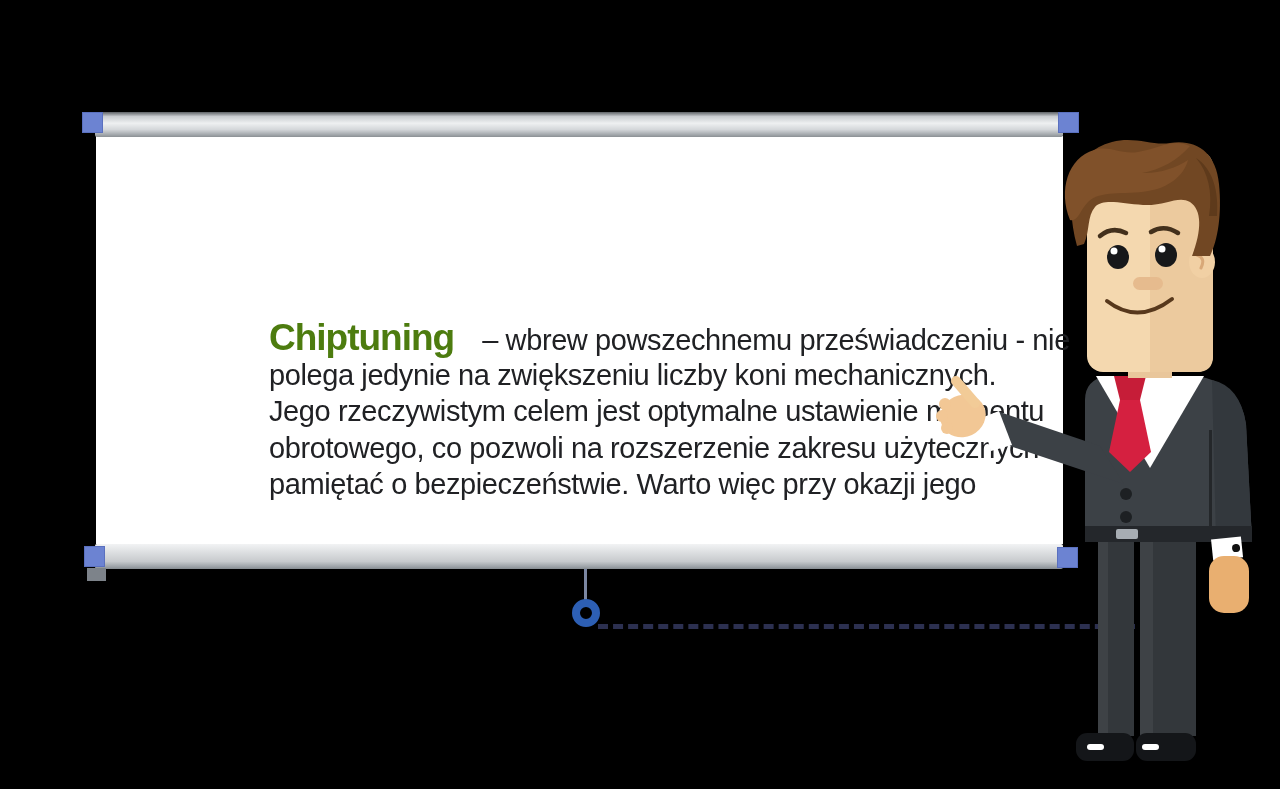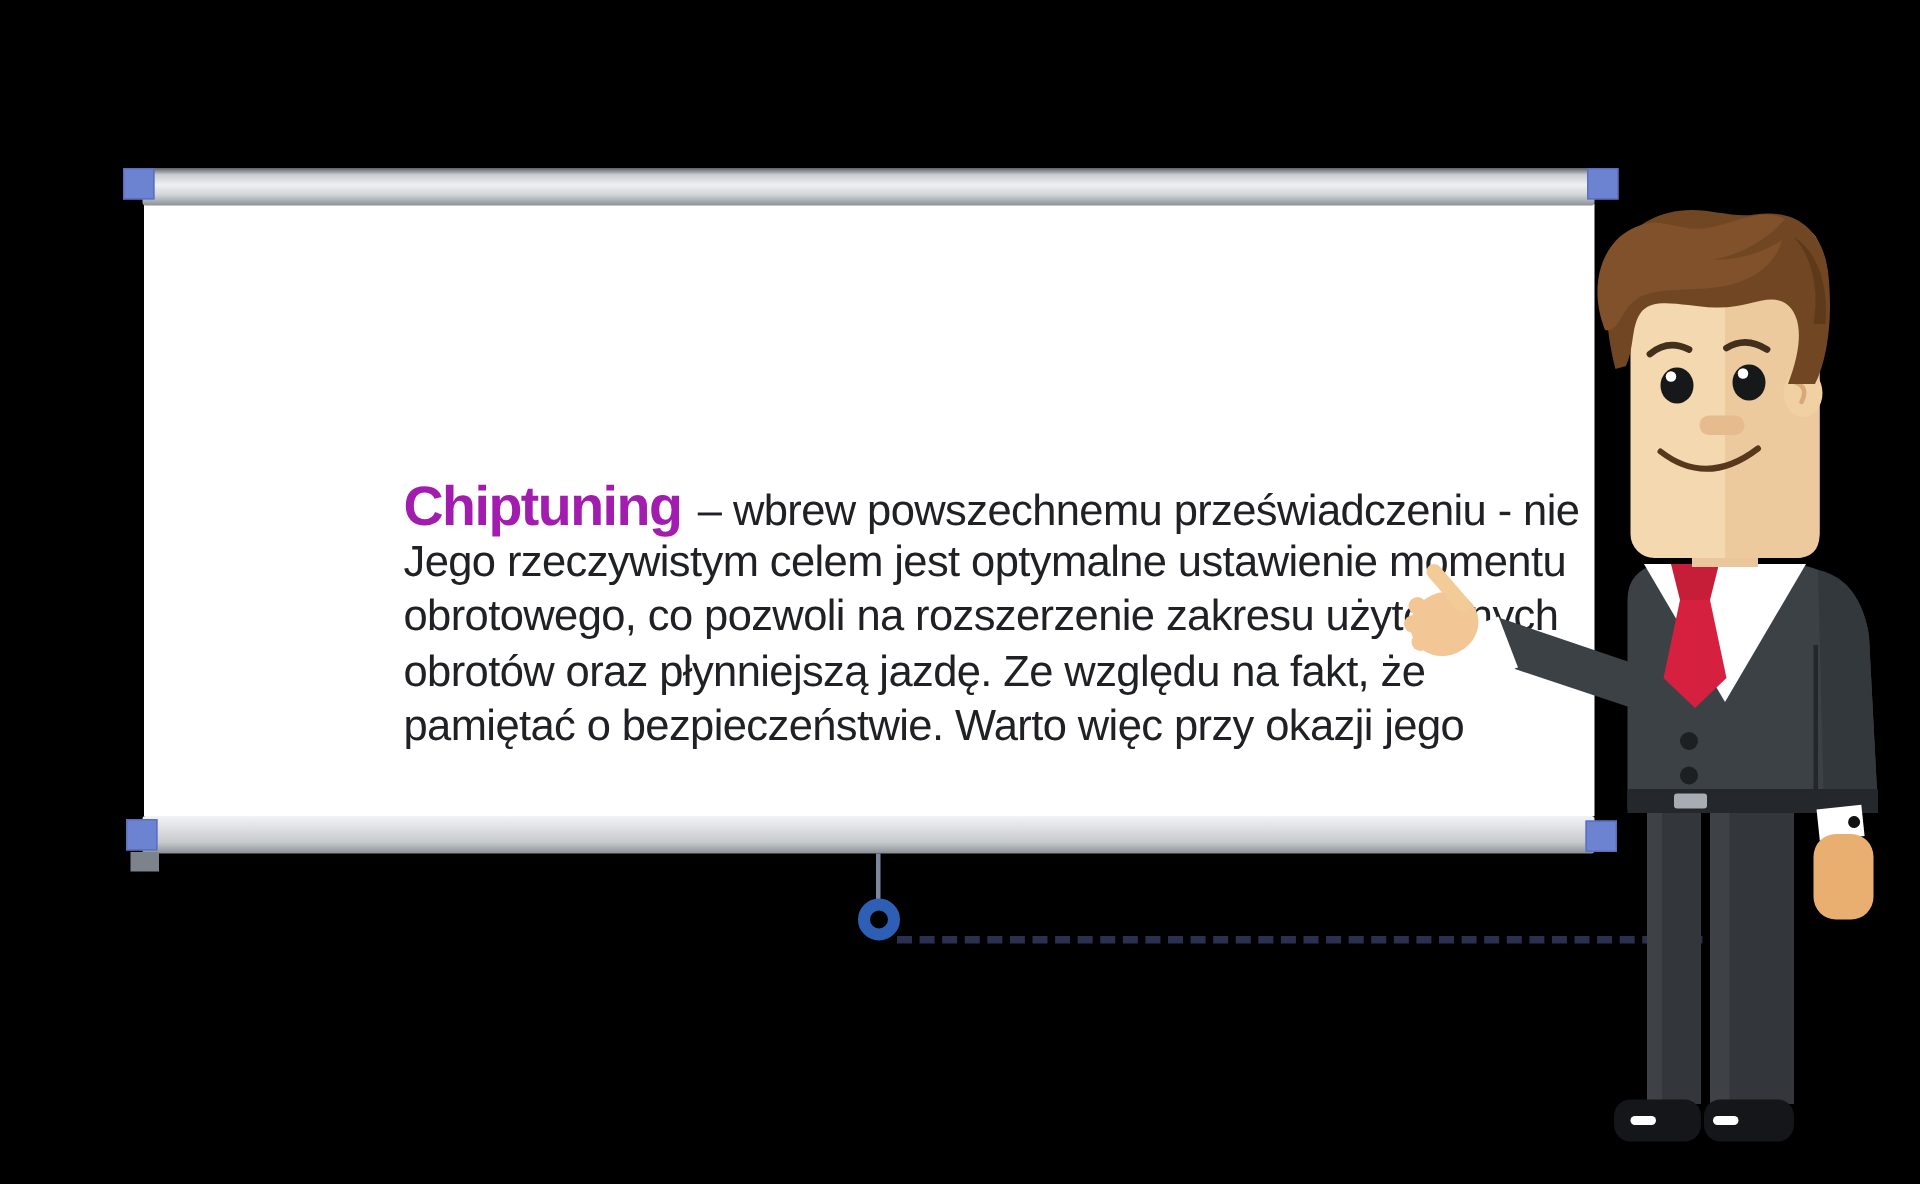--- a/index.html
+++ b/index.html
@@ -14,43 +14,43 @@
   .panel{position:absolute;left:96px;top:136px;width:967px;height:408px;background:#ffffff;}
   .handle{position:absolute;width:21px;height:21px;background:#6c83d2;border:1px solid #5a70bf;box-sizing:border-box;}
   .h-tl{left:82px;top:112px;}
   .h-tr{left:1058px;top:112px;}
   .h-bl{left:84px;top:546px;}
   .h-br{left:1057px;top:547px;}
   .handle-shadow{position:absolute;left:87px;top:568px;width:19px;height:13px;background:#7d838a;}
   
   .text-block{position:absolute;left:173px;top:184px;width:860px;color:#202124;}
   .line{height:36.5px;line-height:36.5px;font-size:29px;letter-spacing:-0.4px;white-space:nowrap;}
-  .heading{font-size:37px;font-weight:bold;color:#a21caf;letter-spacing:-1px;}
-  .rest{margin-left:11px;}
+  .heading{font-size:37px;font-weight:bold;color:#4d7c0f;letter-spacing:-1px;}
+  .rest{margin-left:28px;}
   
   .stem{position:absolute;left:584px;top:569px;width:3px;height:32px;background:#7c87a2;}
   .node{position:absolute;left:572px;top:599px;width:28px;height:28px;border-radius:50%;
         border:8px solid #2d5fb4;box-sizing:border-box;background:transparent;}
   .dash-line{position:absolute;left:598px;top:624px;width:552px;height:0;border-top:5px dashed #2c3050;}
   
   .man{position:absolute;left:930px;top:80px;width:350px;height:709px;}
 </style>
 </head>
 <body>
 
 <div class="stage">
 
   <div class="panel">
     <div class="text-block">
       <div class="line">
         <span class="heading">Chiptuning</span><span class="rest">– wbrew powszechnemu przeświadczeniu - nie</span>
       </div>
+      <div class="line">polega jedynie na zwiększeniu liczby koni mechanicznych.</div>
       <div class="line">Jego rzeczywistym celem jest optymalne ustawienie momentu</div>
       <div class="line">obrotowego, co pozwoli na rozszerzenie zakresu użytecznych</div>
-      <div class="line">obrotów oraz płynniejszą jazdę. Ze względu na fakt, że</div>
       <div class="line">pamiętać o bezpieczeństwie. Warto więc przy okazji jego</div>
     </div>
   </div>
   <div class="bar bar-top"></div>
   <div class="bar bar-bottom"></div>
   <div class="handle-shadow"></div>
   <div class="handle h-tl"></div>
   <div class="handle h-tr"></div>
   <div class="handle h-bl"></div>
   <div class="handle h-br"></div>

